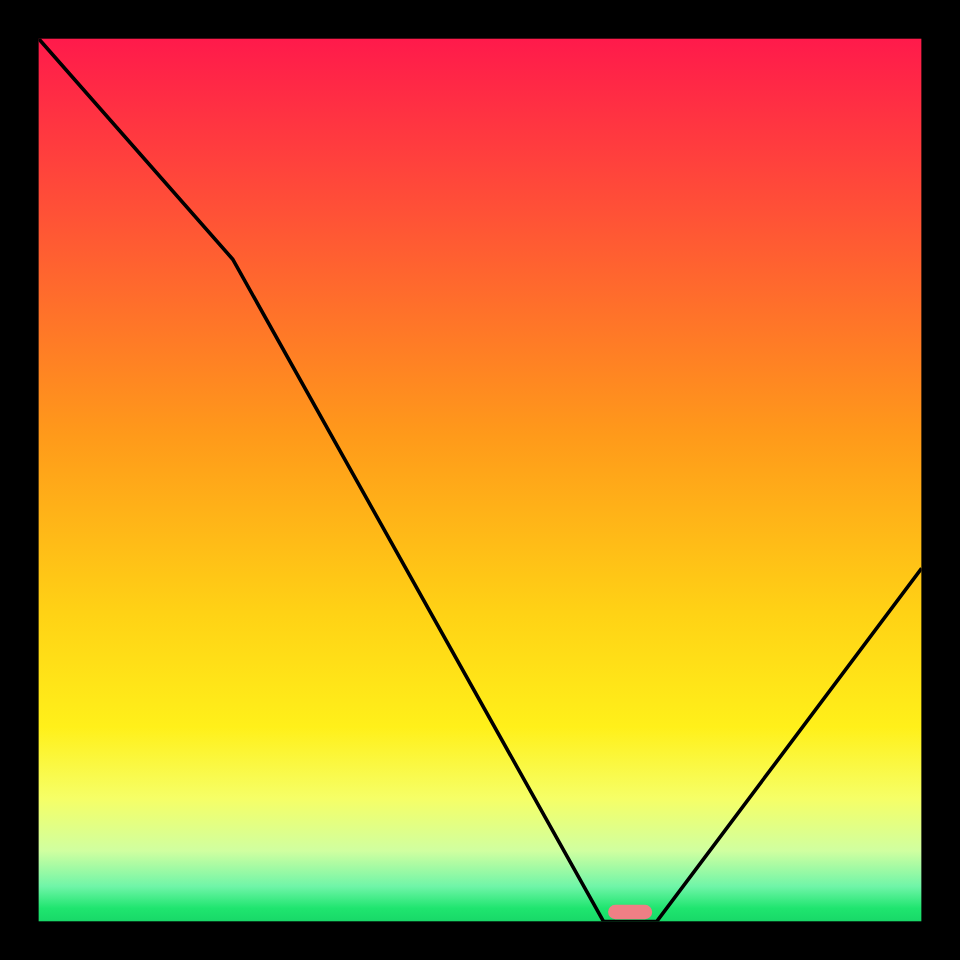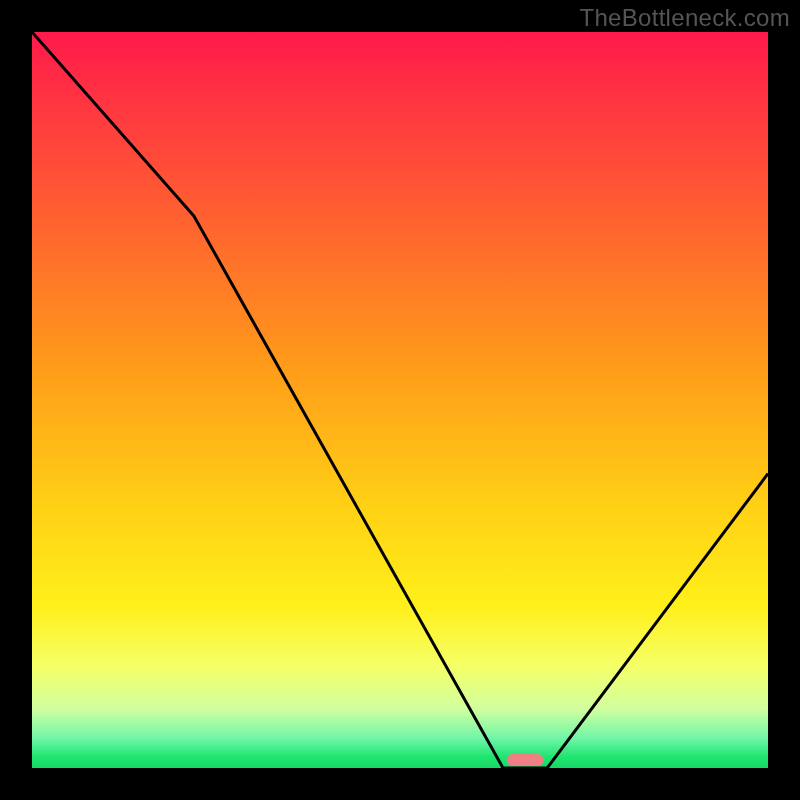--- a/index.html
+++ b/index.html
@@ -5,21 +5,20 @@
   html,body{margin:0;padding:0;width:800px;height:800px;background:#000;overflow:hidden;font-family:Arial,Helvetica,sans-serif}
   .frame{position:absolute;left:0;top:0;width:800px;height:800px;background:#000}
   .watermark{position:absolute;top:4px;right:10px;color:#555;font-size:24px;font-weight:500;letter-spacing:.3px}
   .plot{position:absolute;left:32px;top:32px;width:736px;height:736px}
   .plot svg{display:block}
 </style>
 </head>
 <body>
 
 <div class="frame">
-  <div class="watermark">TheBottleneck.com</div>
 
   <div class="plot">
     <svg id="chart-svg" width="736" height="736" viewBox="0 0 736 736">
       <defs>
         <linearGradient id="bg-grad" x1="0" y1="0" x2="0" y2="1">
             <stop offset="0%" stop-color="#ff1a4b"></stop>
             <stop offset="20%" stop-color="#ff5236"></stop>
             <stop offset="45%" stop-color="#ff9a1a"></stop>
             <stop offset="65%" stop-color="#ffd215"></stop>
             <stop offset="78%" stop-color="#fff01a"></stop>

